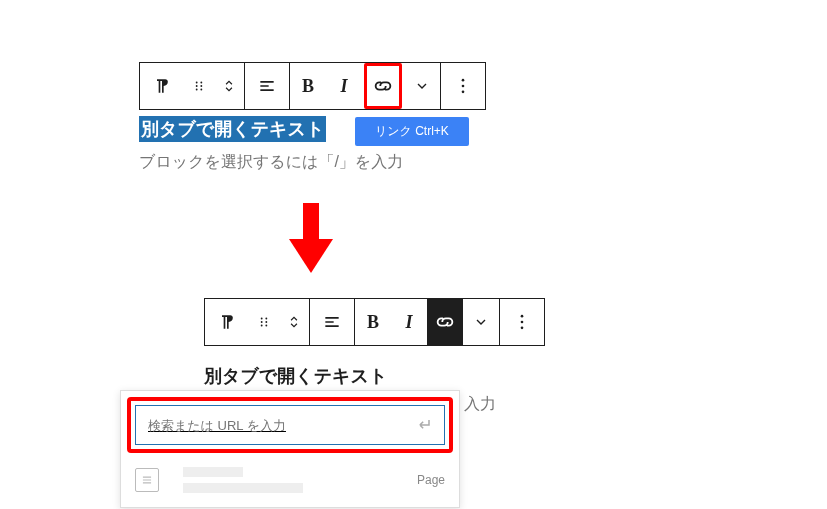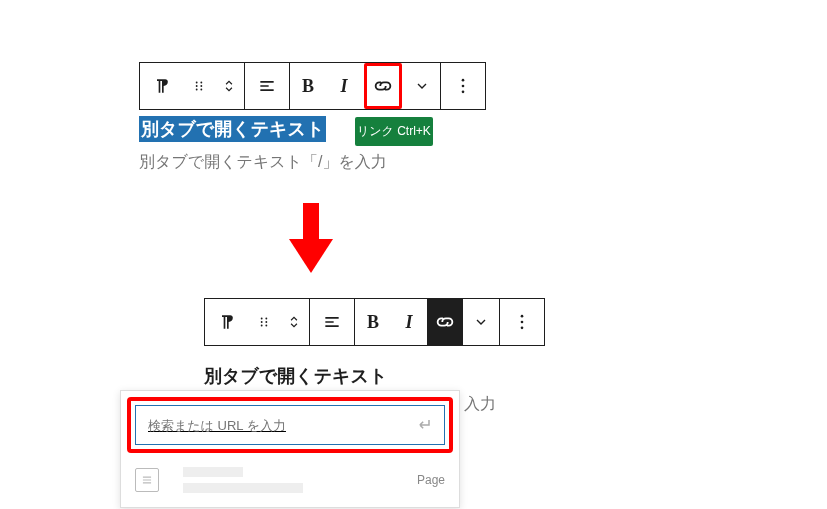--- a/index.html
+++ b/index.html
@@ -75,24 +75,24 @@
   }
   .placeholder-line {
     color: #757575;
     font-size: 16px;
     margin-top: 10px;
   }
 
   
   .tooltip {
     position: absolute;
-    background: #15803d;
+    background: #3b82f6;
     color: #fff;
     font-size: 12px;
-    padding: 6px 2px;
+    padding: 6px 20px;
     border-radius: 2px;
     white-space: nowrap;
   }
 
   
   .arrow-down {
     position: absolute;
     color: #ff0000;
   }
 
@@ -228,21 +228,21 @@
             <circle cx="12" cy="12" r="1.6" fill="currentColor"></circle>
             <circle cx="12" cy="19" r="1.6" fill="currentColor"></circle>
           </svg>
       </div>
     </div>
   </div>
 
   <div>
     <span class="selected-text">別タブで開くテキスト</span>
   </div>
-  <div class="placeholder-line">別タブで開くテキスト「/」を入力</div>
+  <div class="placeholder-line">ブロックを選択するには「/」を入力</div>
 </div>
 
 <div class="tooltip" style="left:355px; top:117px;">リンク  Ctrl+K</div>
 
 <div class="arrow-down" style="left:289px; top:203px;">
   <svg width="44" height="70" viewBox="0 0 44 70">
     <rect x="14" y="0" width="16" height="38" fill="#ff0000"></rect>
     <path d="M0 36 L44 36 L22 70 Z" fill="#ff0000"></path>
   </svg>
 </div>

